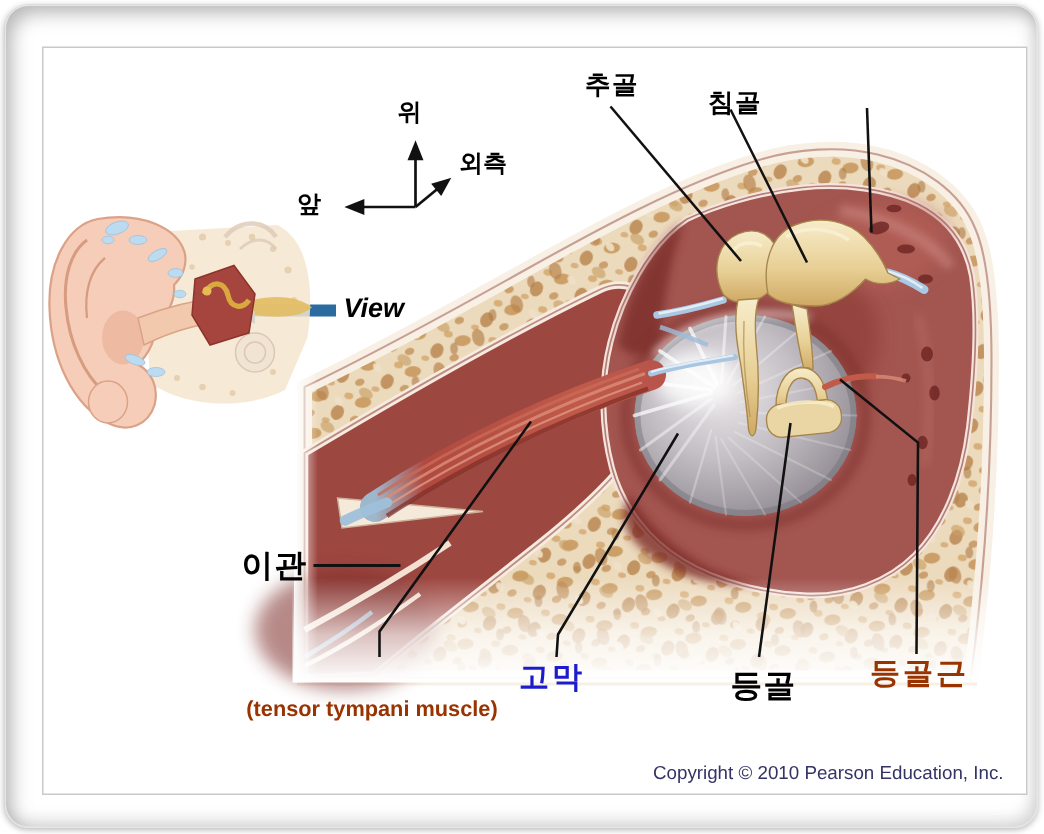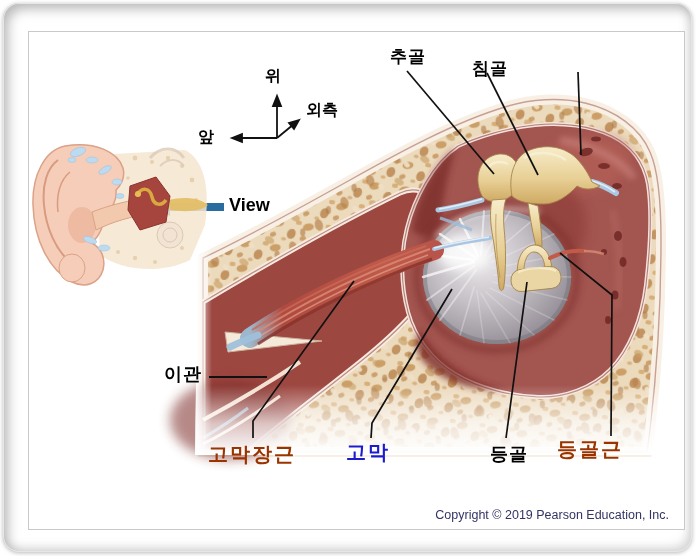--- a/index.html
+++ b/index.html
@@ -8,26 +8,26 @@
   .frame{position:absolute;left:3px;top:3px;width:689px;height:549px;border-radius:16px;background:#fff;
          box-shadow:0 1px 4px rgba(0,0,0,.28),
                     inset 0 0 0 1px #e6e6e6,
                     inset 5px 6px 12px rgba(130,130,130,.55),
                     inset -4px -5px 10px rgba(160,160,160,.38);}
   .content{position:absolute;left:28px;top:31px;width:655px;height:497px;border:1px solid #c9c9c9;background:#fff;}
   svg{position:absolute;left:0;top:0;}
   .lbl{position:absolute;font-weight:bold;color:#000;white-space:nowrap;transform:translateX(-50%);line-height:1.1;}
   .k17{font-size:17px;letter-spacing:1px;}
   .k16{font-size:16px;}
-  .k18{font-size:18px;letter-spacing:1px;font-family:Liberation Mono, monospace;}
+  .k18{font-size:21px;letter-spacing:1px;}
   .k20{font-size:20px;letter-spacing:2px;}
   .en14{font-size:14.5px;letter-spacing:0;}
   .brown{color:var(--muscle-label,#993300);}
   .blue{color:var(--membrane-label,#1c1ccd);}
-  .view{font-size:18px;transform:none;}
+  .view{font-size:18px;transform:none;font-style:italic;}
   .copyright{position:absolute;right:27px;top:508px;font-size:12.5px;font-weight:normal;
              color:var(--copyright,#333366);letter-spacing:0;}
 </style>
 </head>
 <body>
 
 <div id="stage">
   <div class="frame"></div>
   <div class="content"></div>
 
@@ -295,22 +295,22 @@
   <div class="lbl k17" style="left:490px;top:60px">침골</div>
 
   <div class="lbl k16" style="left:273px;top:67px">위</div>
   <div class="lbl k16" style="left:322px;top:101px">외측</div>
   <div class="lbl k16" style="left:206px;top:128px">앞</div>
 
   <div class="lbl view" style="left:229px;top:196px">View</div>
 
   <div class="lbl k18" style="left:183px;top:366px">이관</div>
 
-  <div class="lbl k20 brown" style="left:252px;top:443px">고막장근</div>
+  <div class="lbl en14 brown" style="left:248px;top:466px">(tensor tympani muscle)</div>
 
   <div class="lbl k20 blue" style="left:368px;top:441px">고막</div>
 
   <div class="lbl k18" style="left:509px;top:446px">등골</div>
 
-  <div class="lbl k20 brown" style="left:590px;top:438px">등골근</div>
-
-  <div class="copyright">Copyright © 2019 Pearson Education, Inc.</div>
+  <div class="lbl k20 brown" style="left:613px;top:438px">등골근</div>
+
+  <div class="copyright">Copyright © 2010 Pearson Education, Inc.</div>
 </div>
 
 </body></html>

